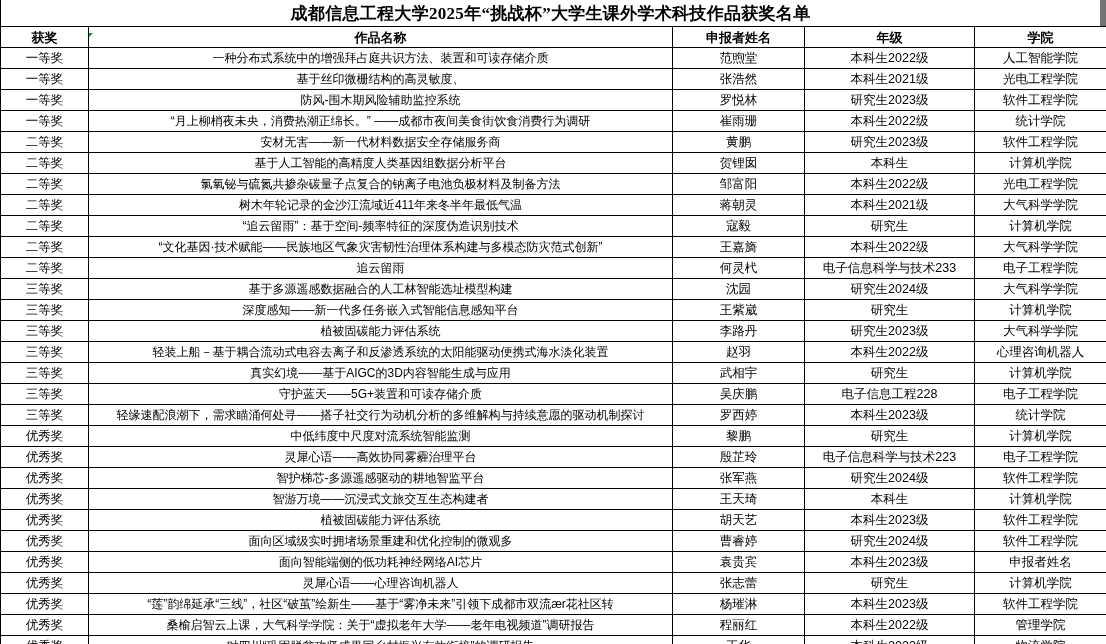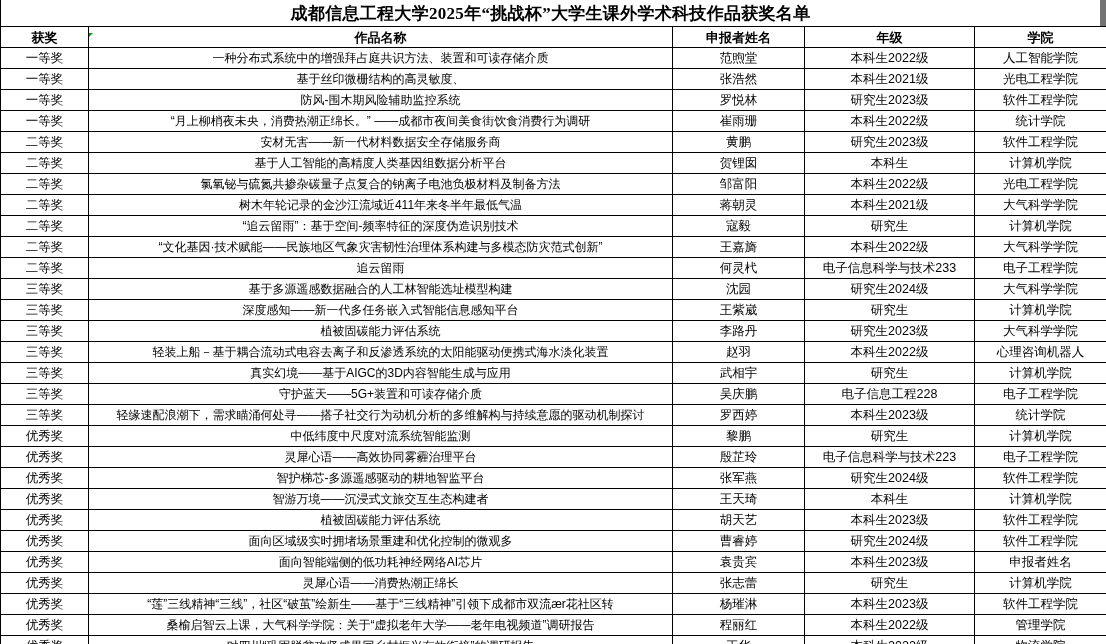--- a/index.html
+++ b/index.html
@@ -273,28 +273,28 @@
         </tr>
         <tr>
           <td>优秀奖</td>
           <td class="name-cell">面向智能端侧的低功耗神经网络AI芯片</td>
           <td>袁贵宾</td>
           <td>本科生2023级</td>
           <td>申报者姓名</td>
         </tr>
         <tr>
           <td>优秀奖</td>
-          <td class="name-cell">灵犀心语——消费热潮正绵长</td>
+          <td class="name-cell">灵犀心语——心理咨询机器人</td>
           <td>张志蕾</td>
           <td>研究生</td>
           <td>计算机学院</td>
         </tr>
         <tr>
           <td>优秀奖</td>
-          <td class="name-cell">“莲”三线精神“三线”，社区“破茧”绘新生——基于“三线精神”引领下成都市双流ær花社区转</td>
+          <td class="name-cell">“莲”韵绵延承“三线”，社区“破茧”绘新生——基于“雾净未来”引领下成都市双流ær花社区转</td>
           <td>杨璀淋</td>
           <td>本科生2023级</td>
           <td>软件工程学院</td>
         </tr>
         <tr>
           <td>优秀奖</td>
           <td class="name-cell">桑榆启智云上课，大气科学学院：关于“虚拟老年大学——老年电视频道”调研报告</td>
           <td>程丽红</td>
           <td>本科生2022级</td>
           <td>管理学院</td>

